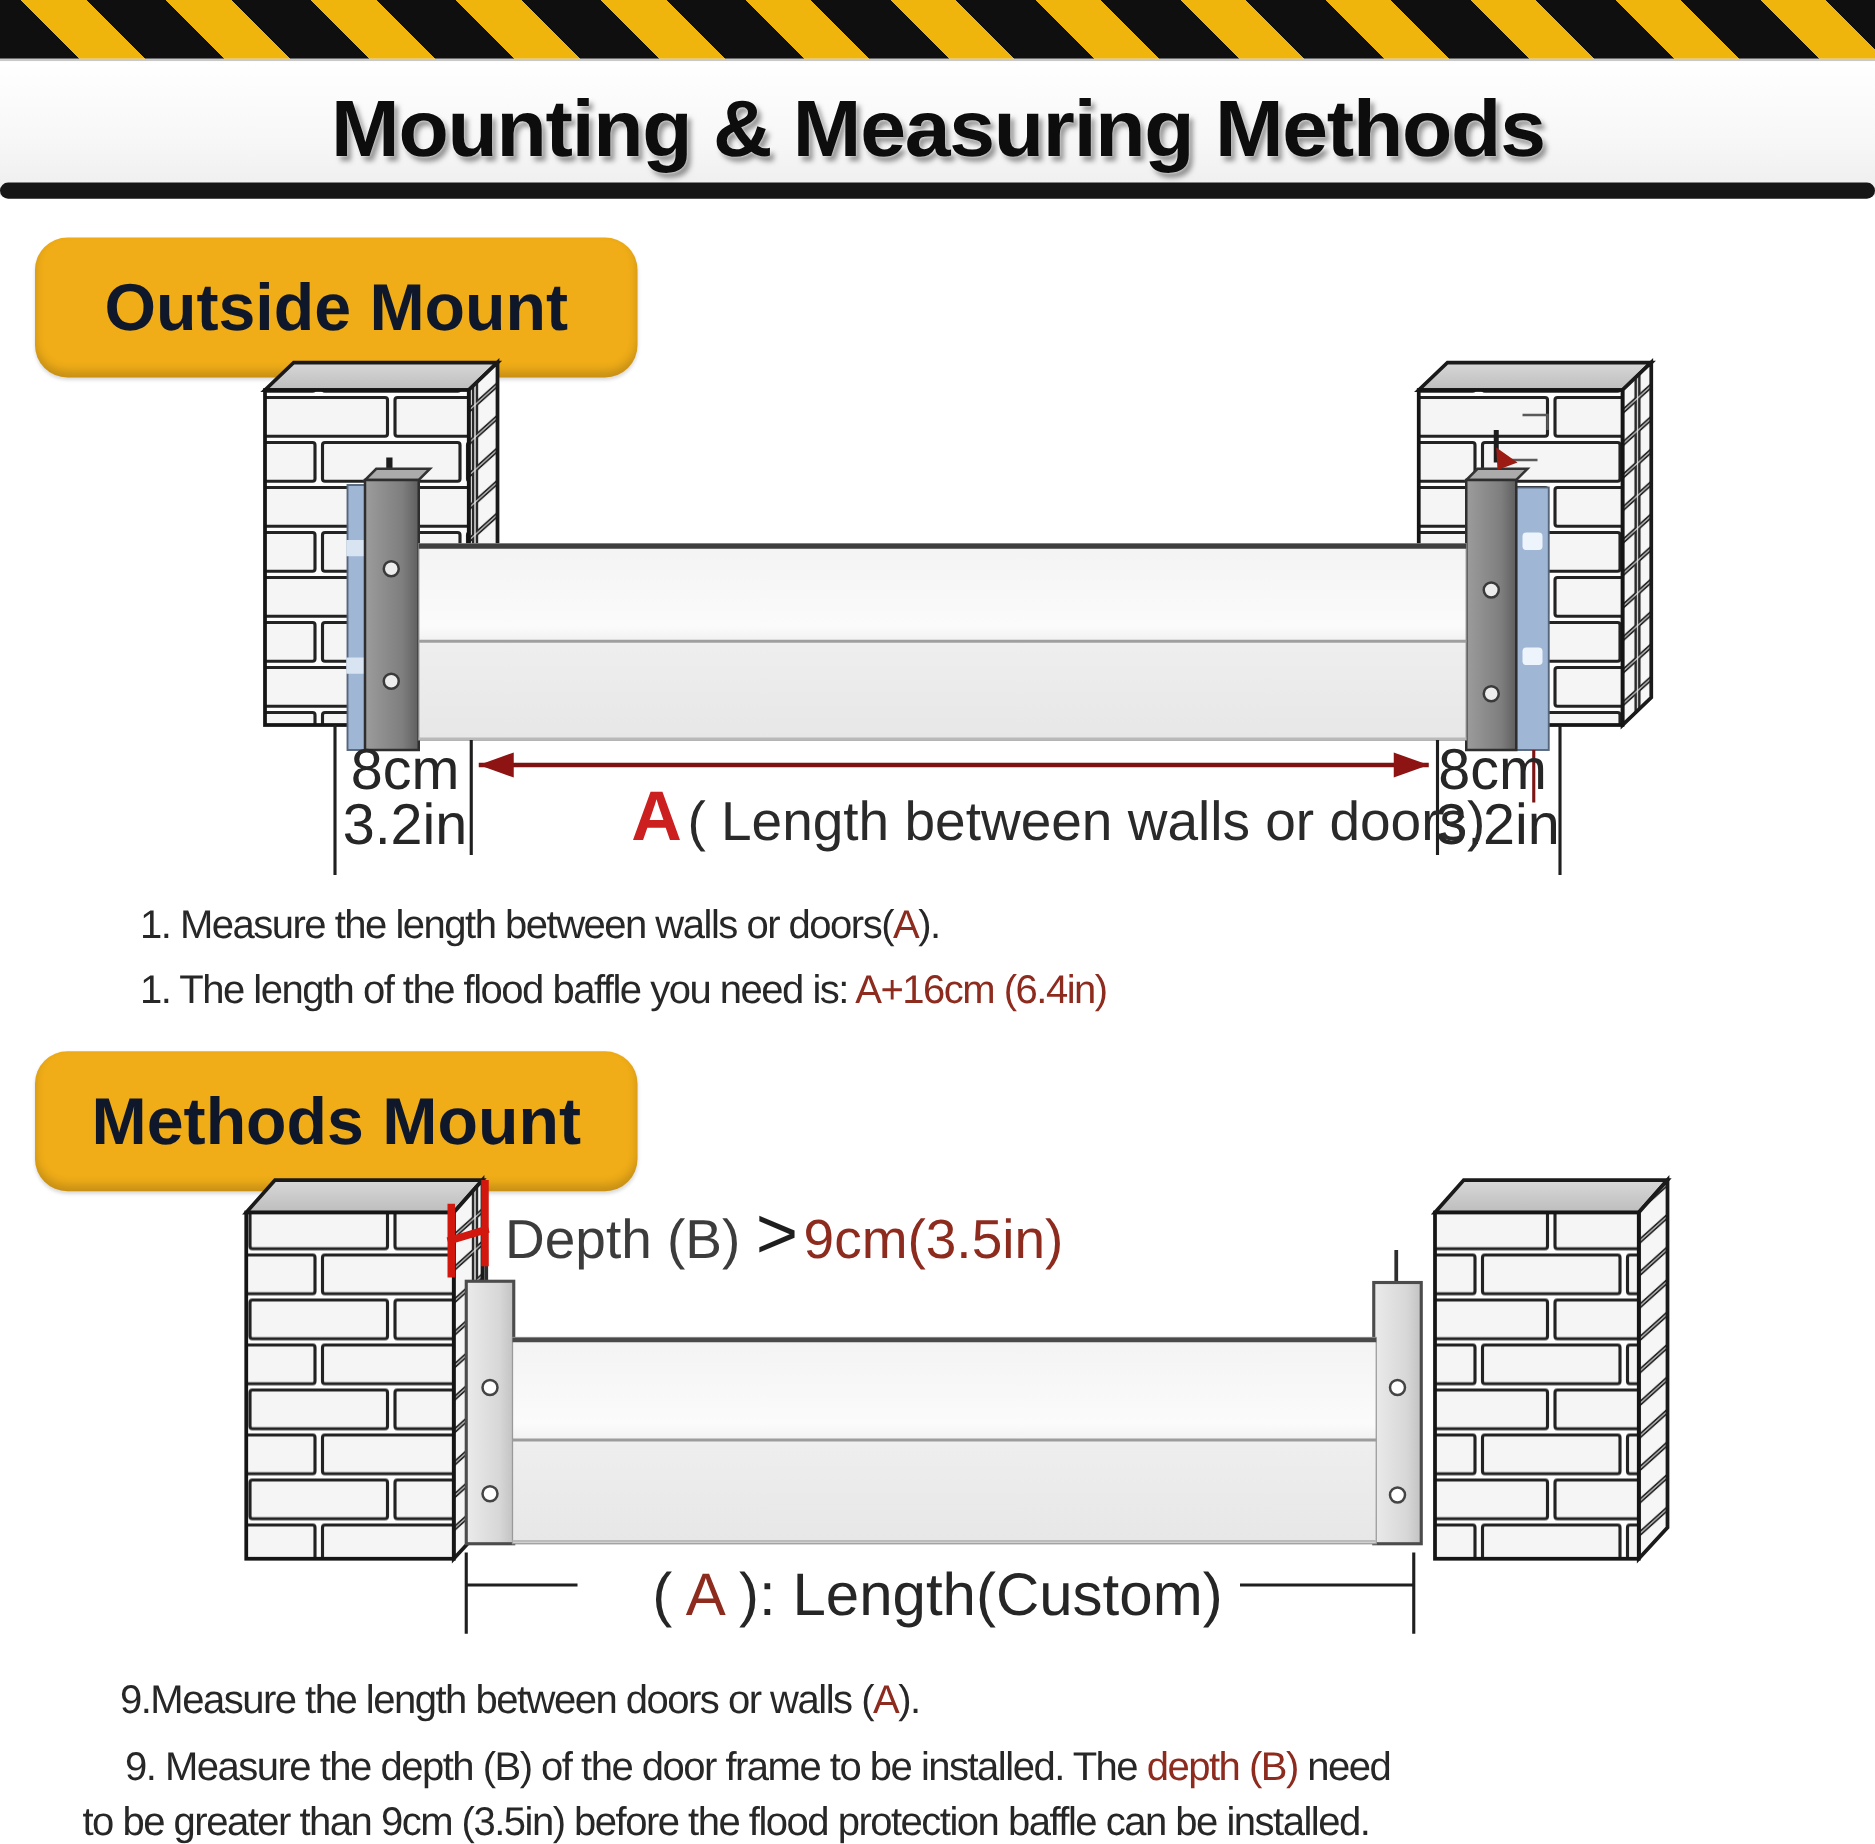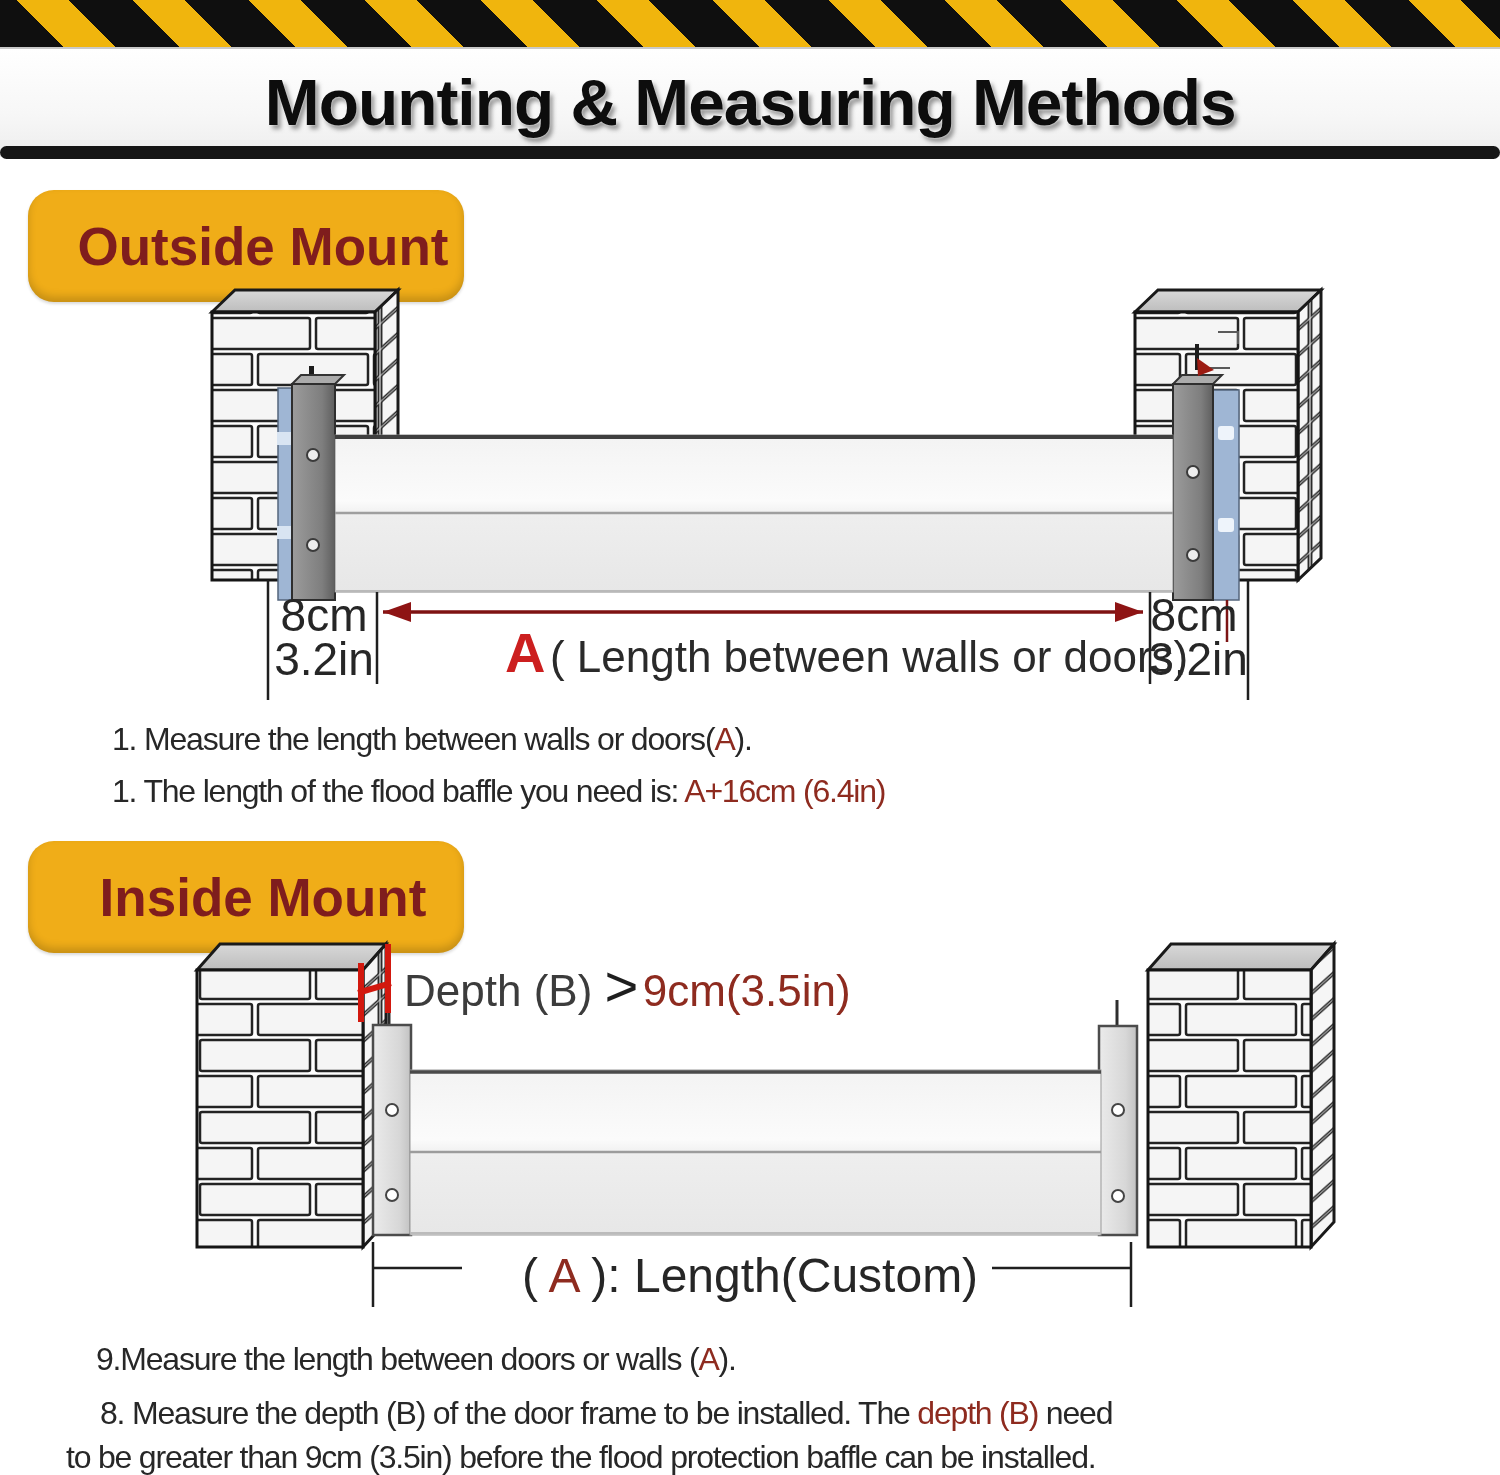--- a/index.html
+++ b/index.html
@@ -19,26 +19,25 @@
     background:linear-gradient(180deg,#ffffff 0%,#f7f7f7 60%,#ededed 100%);
     display:flex;align-items:center;justify-content:center;
   }
   .title{
     font-size:64px;font-weight:bold;color:#0d0d0d;letter-spacing:-1px;
     text-shadow:0 0 2px #ffffff, 3px 4px 4px rgba(70,70,70,0.55);
     transform:scaleX(1.03);white-space:nowrap;
   }
   .black-bar{top:146px;left:0;width:100%;height:13px;background:#161616;border-radius:7px;}
   .badge{
-    left:28px;width:402px;height:112px;background:var(--badge-yellow);
+    left:28px;width:482px;height:112px;background:var(--badge-yellow);
     border-radius:26px;display:flex;align-items:center;justify-content:center;
-    font-size:53px;font-weight:bold;color:#7f1d1d;
+    font-size:53px;font-weight:bold;color:#0f172a;
     box-shadow:inset 0 -5px 8px rgba(0,0,0,0.18), 0 2px 3px rgba(0,0,0,0.15);
     white-space:nowrap;
-    padding-left:34px;
   }
   #badge-outside{top:190px;}
   #badge-inside{top:841px;}
   .note{
     position:absolute;white-space:nowrap;font-size:32px;color:#272727;
     letter-spacing:-1.2px;line-height:46px;
   }
   .hl{color:var(--hl-red);}
   svg text{font-family:"Liberation Sans", sans-serif;}
 </style>
@@ -151,21 +150,21 @@
   </g>
 </svg>
 
 <div class="abs note" style="left:112px;top:716px">
   <span>1. Measure the length between walls or doors(</span><span class="hl">A</span><span>).</span>
 </div>
 <div class="abs note" style="left:112px;top:768px">
   <span>1. The length of the flood baffle you need is: </span><span class="hl">A+16cm (6.4in)</span>
 </div>
 
-<div class="abs badge" id="badge-inside">Inside Mount</div>
+<div class="abs badge" id="badge-inside">Methods Mount</div>
 
 <svg class="abs" style="left:140px;top:930px" width="1220" height="390" viewBox="0 0 1220 390">
   <defs>
     <pattern id="bk2" width="116" height="72" patternUnits="userSpaceOnUse">
       <rect width="116" height="72" fill="#fdfdfd"></rect>
       <g stroke="#232323" stroke-width="2.5" fill="#f5f5f5">
         <rect x="2" y="2" width="110" height="31" rx="2"></rect>
         <rect x="-56" y="38" width="110" height="31" rx="2"></rect>
         <rect x="60" y="38" width="110" height="31" rx="2"></rect>
       </g>
@@ -244,15 +243,15 @@
     <tspan fill="#262626">(</tspan>
     <tspan style="fill:var(--hl-red)">A</tspan>
     <tspan fill="#262626">): Length(Custom)</tspan>
   </text>
 </svg>
 
 <div class="abs note" style="left:96px;top:1336px">
   <span>9.Measure the length between doors or walls (</span><span class="hl">A</span><span>).</span>
 </div>
 <div class="abs note" style="left:100px;top:1390px">
-  <span>8. Measure the depth (B) of the door frame to be installed. The </span><span class="hl">depth (B)</span><span> need</span>
+  <span>9. Measure the depth (B) of the door frame to be installed. The </span><span class="hl">depth (B)</span><span> need</span>
 </div>
 <div class="abs note" style="left:66px;top:1434px">to be greater than 9cm (3.5in) before the flood protection baffle can be installed.</div>
 
 </body></html>

